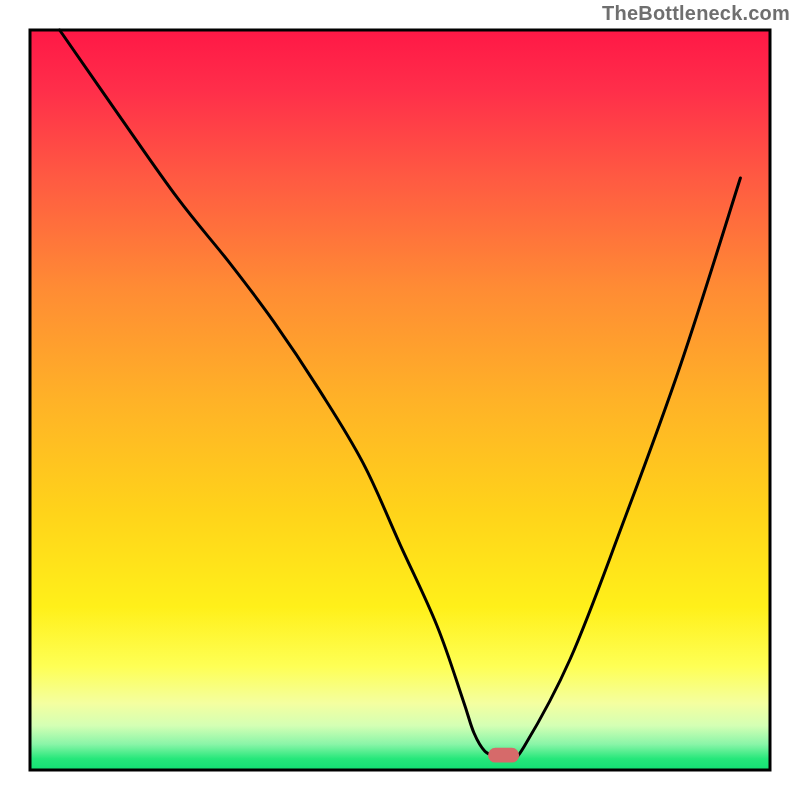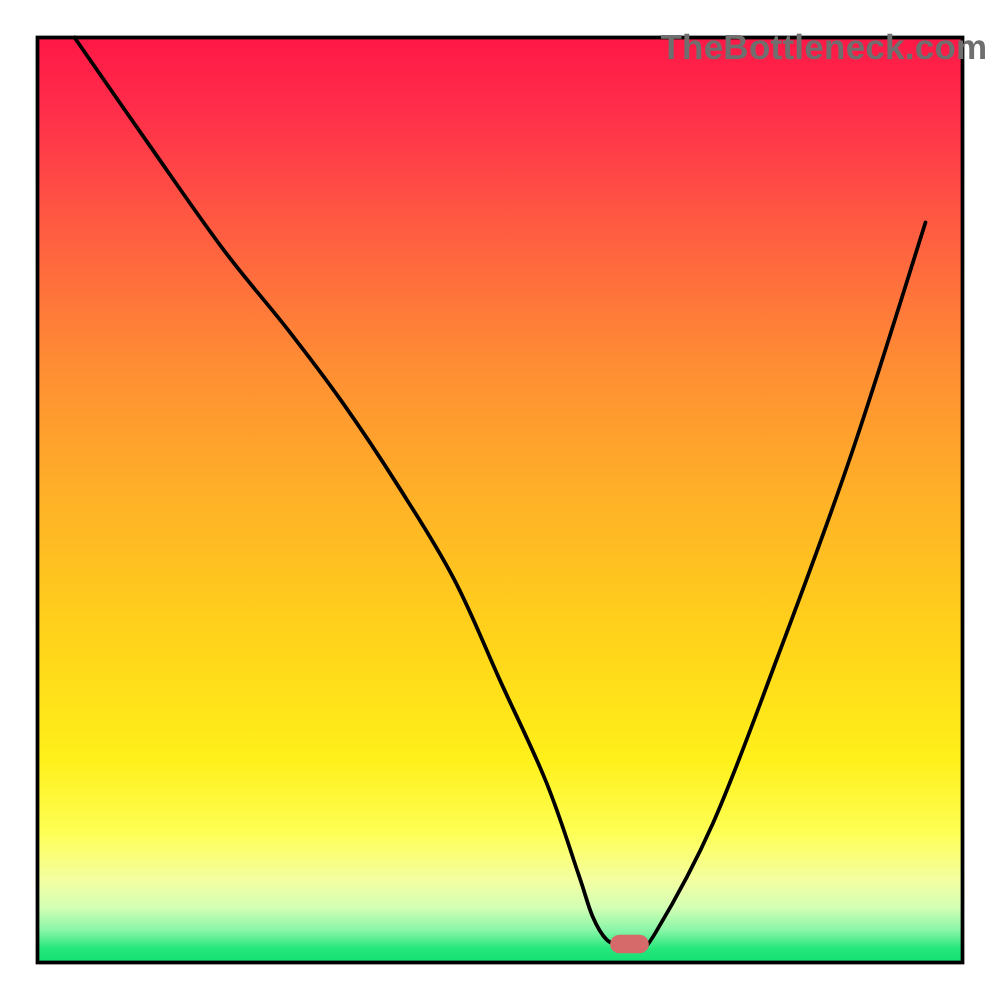--- a/index.html
+++ b/index.html
@@ -13,27 +13,26 @@
   }
   .canvas-wrap {
     position: relative;
     width: 800px;
     height: 800px;
   }
   .watermark {
     position: absolute;
     top: 2px;
     right: 10px;
-    font-size: 28px;
+    font-size: 20px;
     font-weight: 600;
     color: #6f6f6f;
     letter-spacing: 0.2px;
     z-index: 10;
     user-select: none;
-    margin-top: 20px;
   }
   svg {
     display: block;
   }
 </style>
 </head>
 <body>
 
 <div class="canvas-wrap">
 

